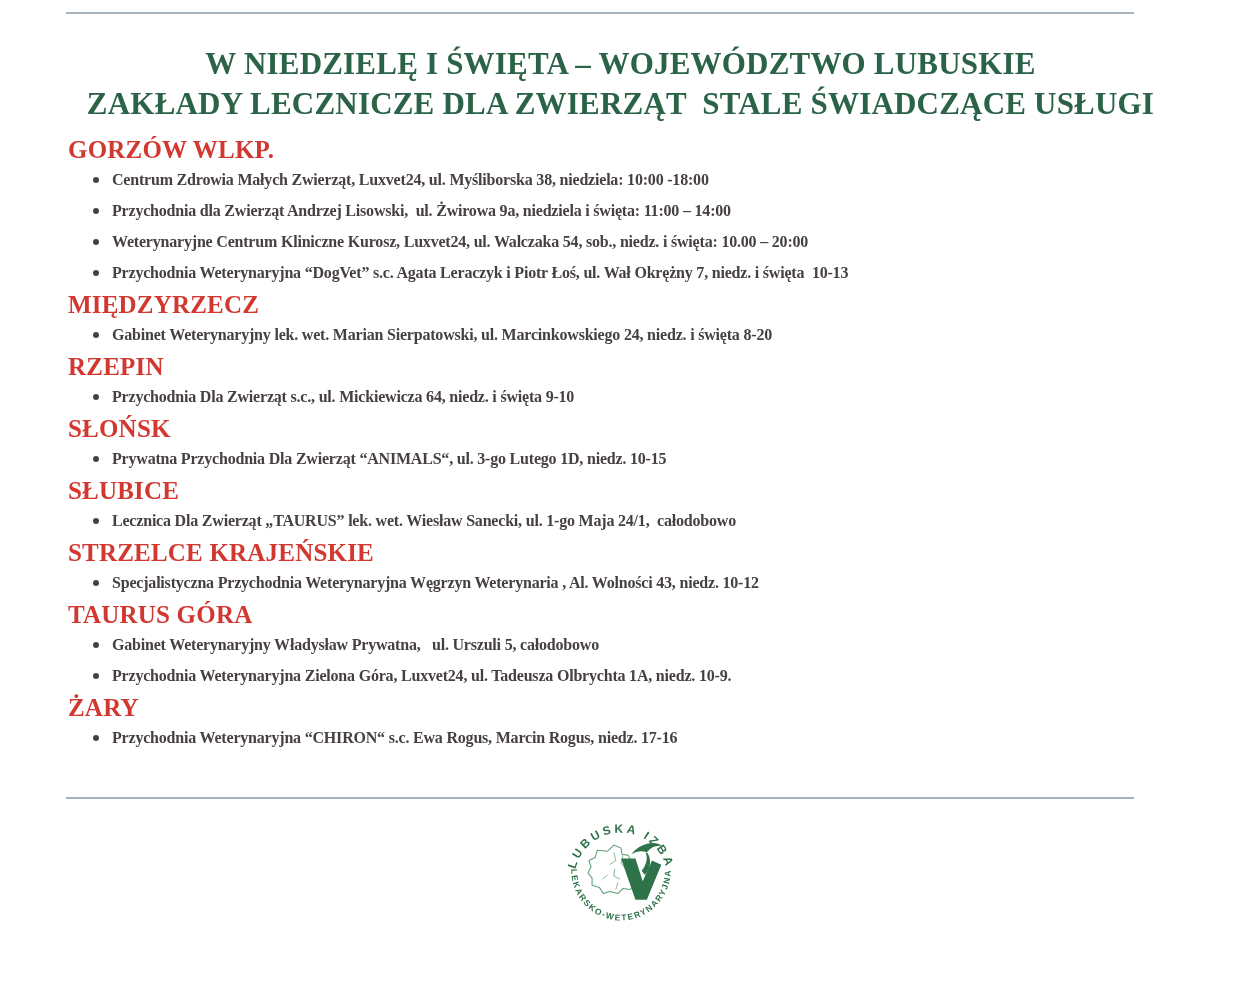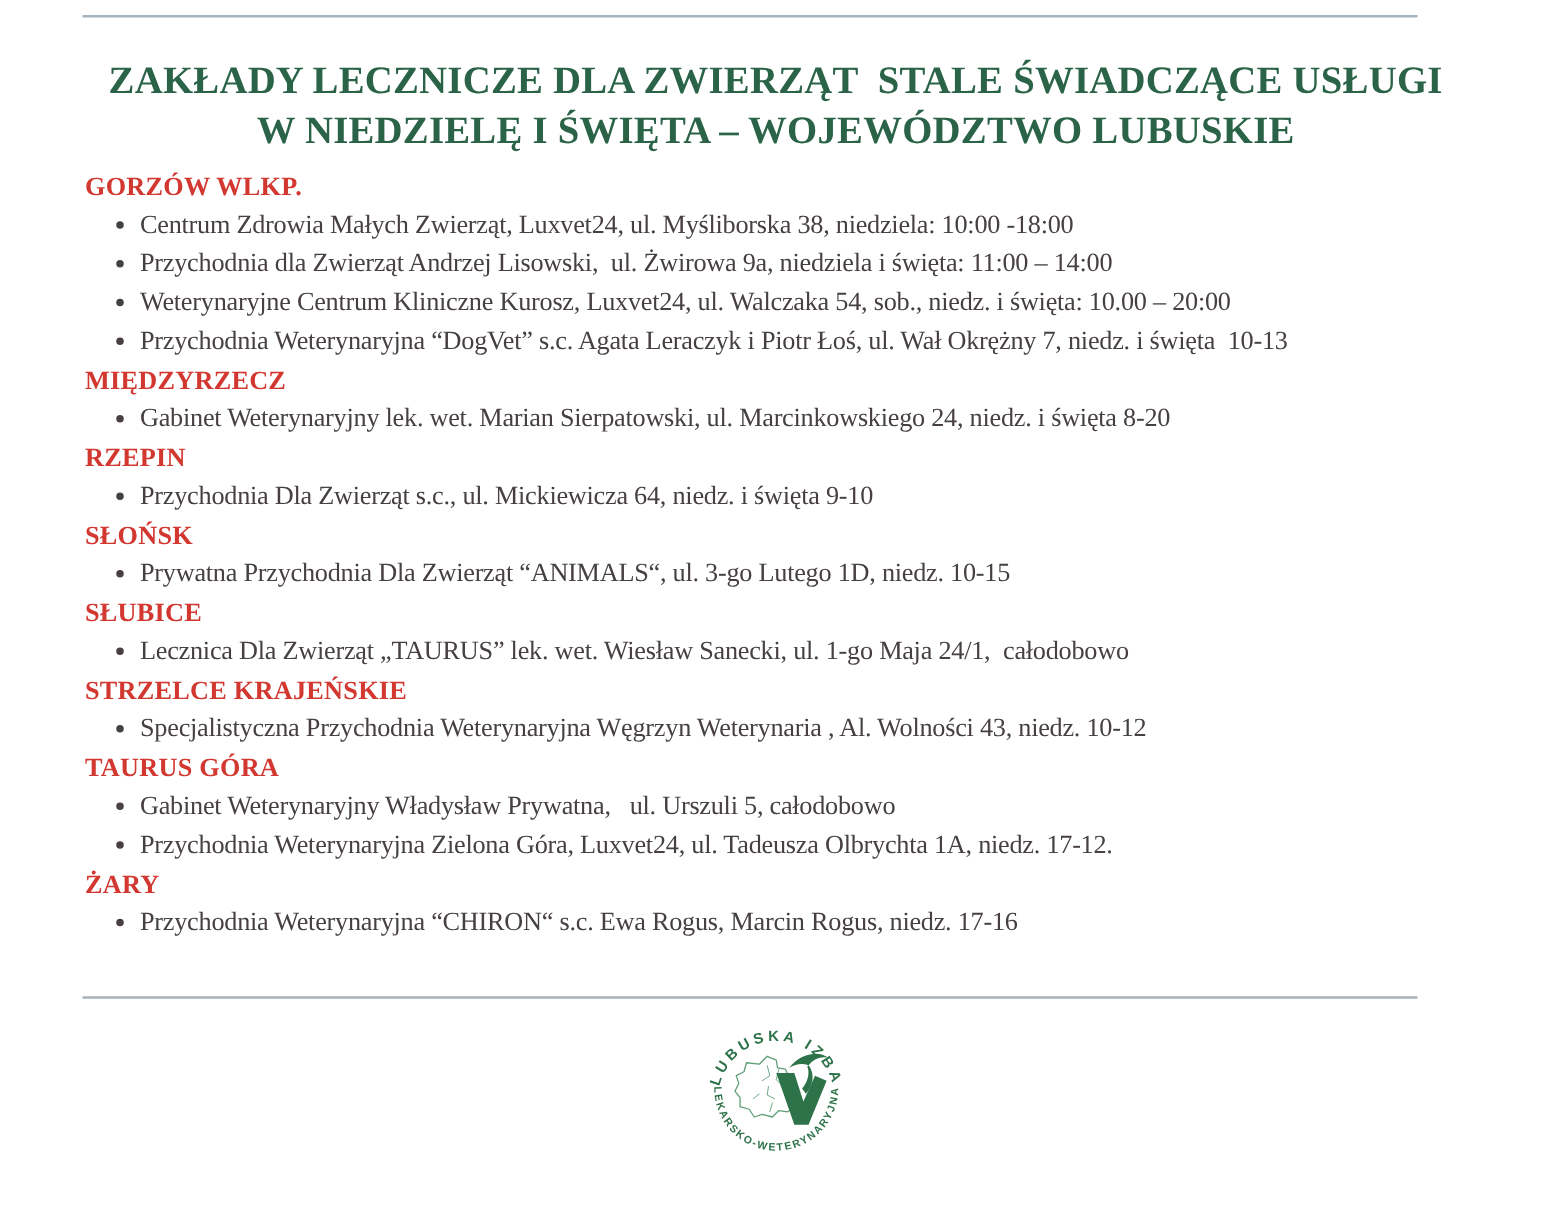--- a/index.html
+++ b/index.html
@@ -34,31 +34,31 @@
     letter-spacing:0.2px;
     white-space:pre-wrap;
   }
   .sections{
     margin:12px 0 0 68px;
     padding-right:40px;
   }
   .city{
     color:var(--red);
     font-weight:bold;
-    font-size:21px;
+    font-size:25px;
     line-height:27px;
     margin:3px 0 1px 0;
     letter-spacing:0.2px;
   }
   ul.clinics{list-style:none;}
   ul.clinics li{
     position:relative;
     color:var(--body);
-    font-weight:normal;
-    font-size:21px;
+    font-weight:bold;
+    font-size:16px;
     line-height:31px;
     padding-left:44px;
     white-space:pre-wrap;
     letter-spacing:-0.2px;
   }
   ul.clinics li::before{
     content:"";
     position:absolute;
     left:25px;top:13px;
     width:6px;height:6px;
@@ -93,22 +93,22 @@
     white-space:pre-wrap;
     letter-spacing:-0.2px;
   }
 </style>
 </head>
 <body>
 
 <div class="rule-top"></div>
 
 <div class="title-block">
+  <div class="title-line">W NIEDZIELĘ I ŚWIĘTA – WOJEWÓDZTWO LUBUSKIE</div>
   <div class="title-line">ZAKŁADY LECZNICZE DLA ZWIERZĄT  STALE ŚWIADCZĄCE USŁUGI</div>
-  <div class="title-line">W NIEDZIELĘ I ŚWIĘTA – WOJEWÓDZTWO LUBUSKIE</div>
 </div>
 
 <div class="sections">
     <div class="city">GORZÓW WLKP.</div>
     <ul class="clinics">
       <li>Centrum Zdrowia Małych Zwierząt, Luxvet24, ul. Myśliborska 38, niedziela: 10:00 -18:00</li>
       <li>Przychodnia dla Zwierząt Andrzej Lisowski,  ul. Żwirowa 9a, niedziela i święta: 11:00 – 14:00</li>
       <li>Weterynaryjne Centrum Kliniczne Kurosz, Luxvet24, ul. Walczaka 54, sob., niedz. i święta: 10.00 – 20:00</li>
       <li>Przychodnia Weterynaryjna “DogVet” s.c. Agata Leraczyk i Piotr Łoś, ul. Wał Okrężny 7, niedz. i święta  10-13</li>
     </ul>
@@ -128,21 +128,21 @@
     <ul class="clinics">
       <li>Lecznica Dla Zwierząt „TAURUS” lek. wet. Wiesław Sanecki, ul. 1-go Maja 24/1,  całodobowo</li>
     </ul>
     <div class="city">STRZELCE KRAJEŃSKIE</div>
     <ul class="clinics">
       <li>Specjalistyczna Przychodnia Weterynaryjna Węgrzyn Weterynaria , Al. Wolności 43, niedz. 10-12</li>
     </ul>
     <div class="city">TAURUS GÓRA</div>
     <ul class="clinics">
       <li>Gabinet Weterynaryjny Władysław Prywatna,   ul. Urszuli 5, całodobowo</li>
-      <li>Przychodnia Weterynaryjna Zielona Góra, Luxvet24, ul. Tadeusza Olbrychta 1A, niedz. 17-12.</li>
+      <li>Przychodnia Weterynaryjna Zielona Góra, Luxvet24, ul. Tadeusza Olbrychta 1A, niedz. 10-9.</li>
     </ul>
     <div class="city">ŻARY</div>
     <ul class="clinics">
       <li>Przychodnia Weterynaryjna “CHIRON“ s.c. Ewa Rogus, Marcin Rogus, niedz. 17-16</li>
     </ul>
   </div>
 
 <div class="rule rule-mid"></div>
 
 <div class="logo-wrap">

